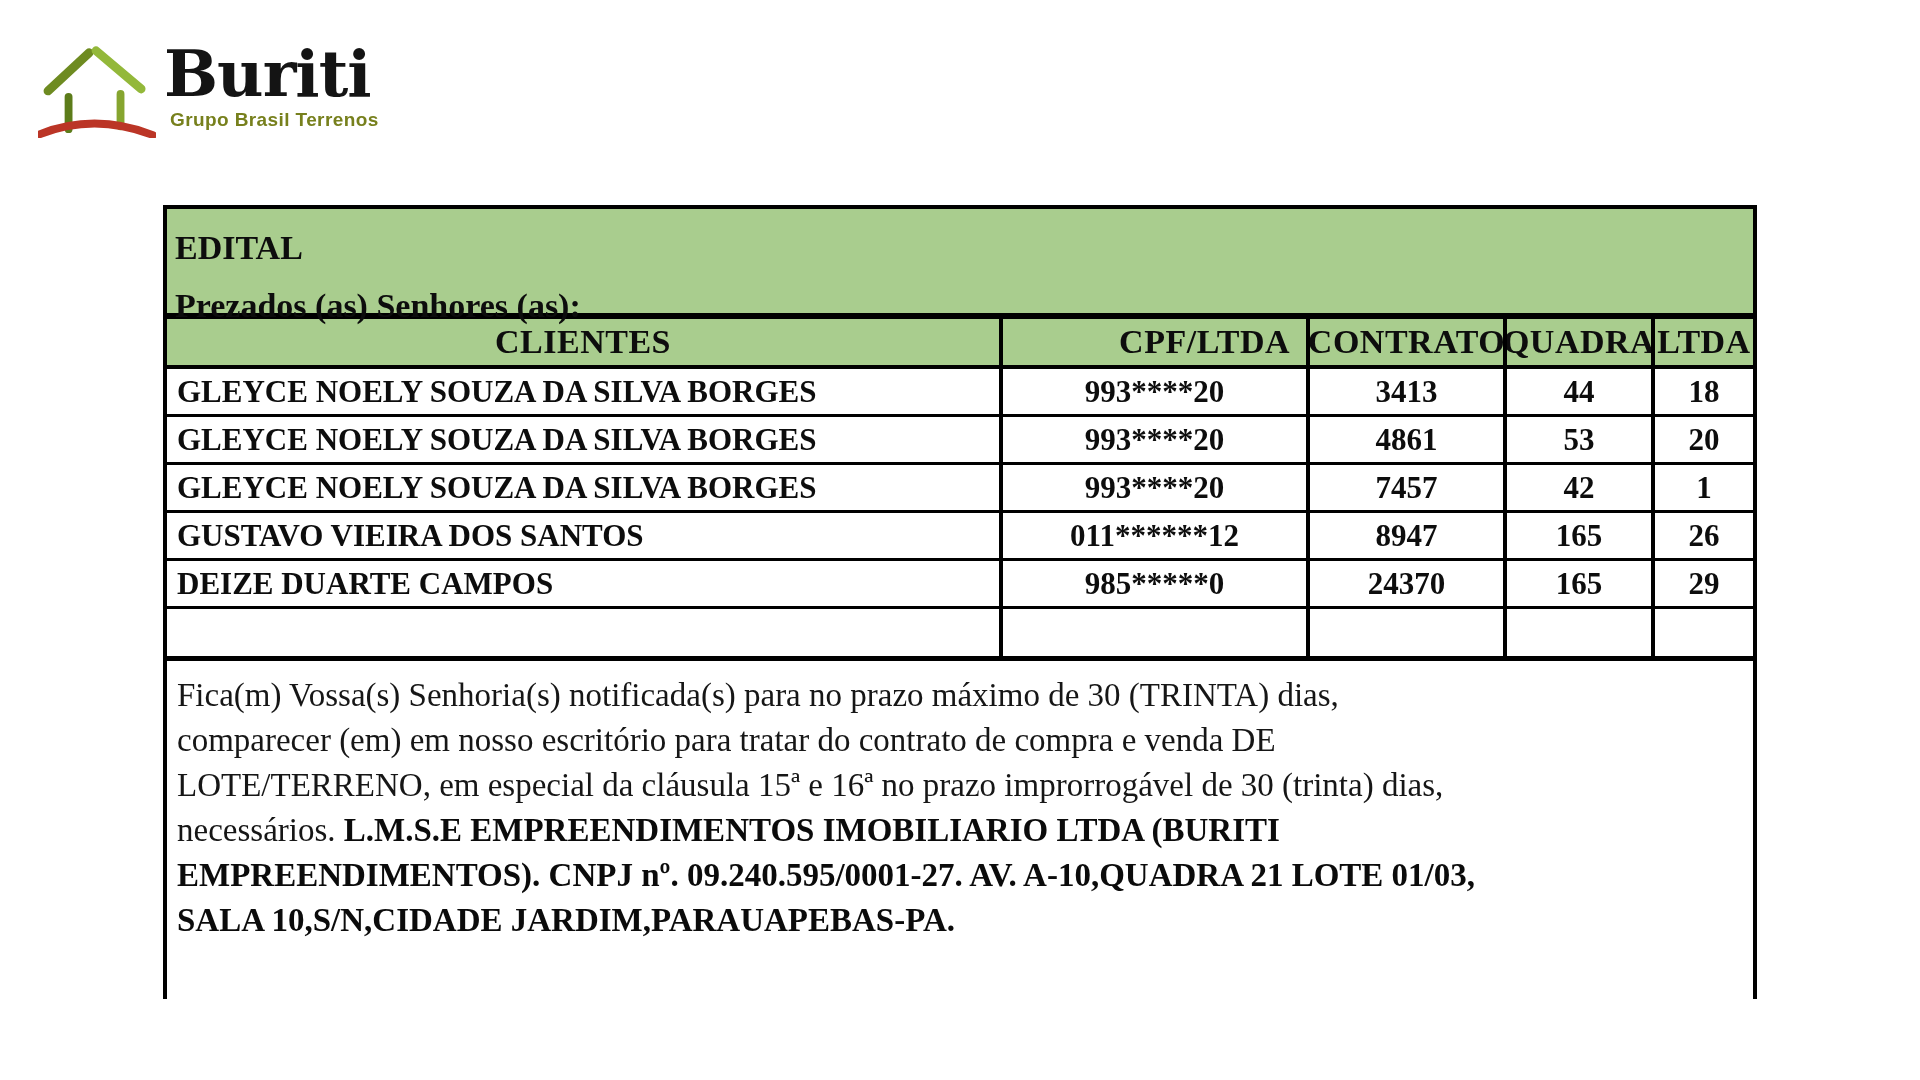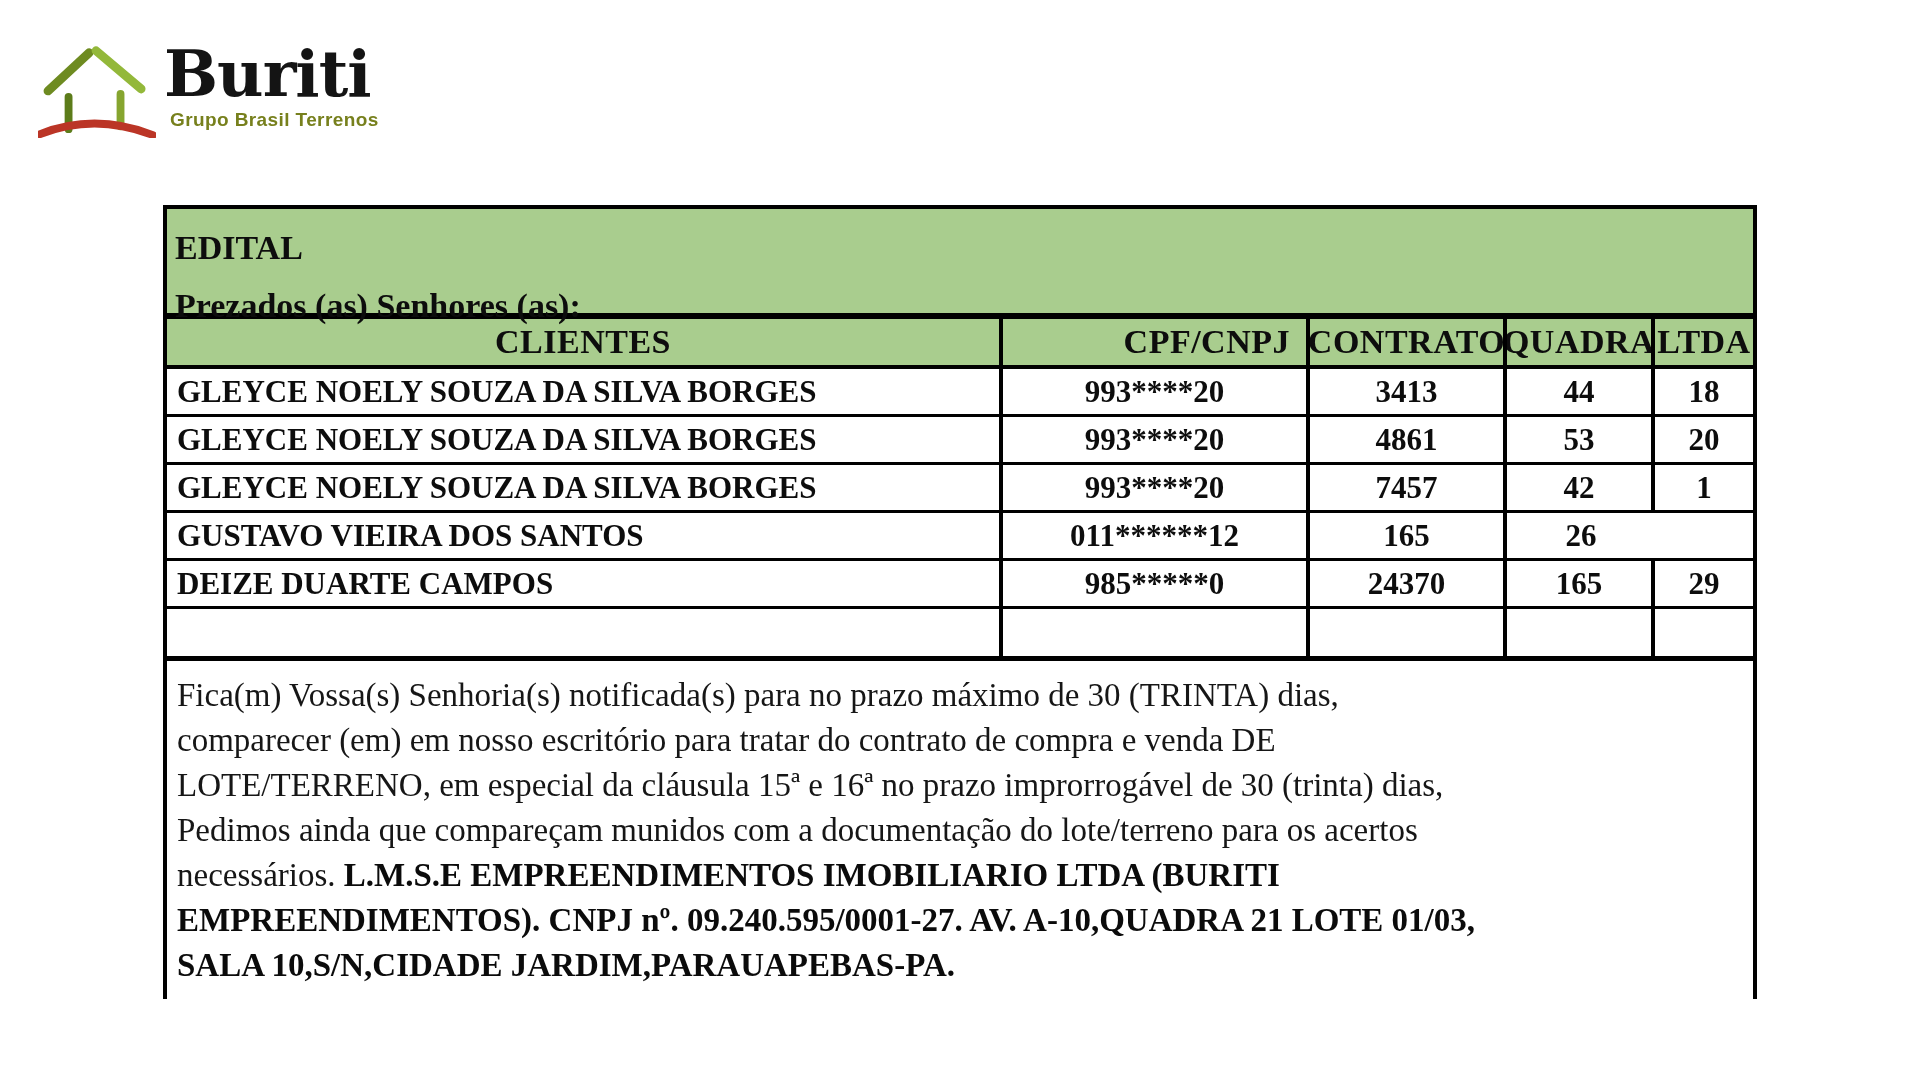--- a/index.html
+++ b/index.html
@@ -80,21 +80,21 @@
 
 <div class="sheet">
 
   <div class="intro">
     <div class="intro-line">EDITAL</div>
     <div class="intro-line">Prezados (as) Senhores (as):</div>
   </div>
 
   <div class="grid hrow">
       <div class="cell hcell c0">CLIENTES</div>
-      <div class="cell hcell c1">CPF/CNPJ</div>
+      <div class="cell hcell c1">CPF/LTDA</div>
       <div class="cell hcell c2">CONTRATO</div>
       <div class="cell hcell c3">QUADRA</div>
       <div class="cell hcell c4">LTDA</div>
     </div>
 
   <div id="tbody">
       <div class="grid drow">
         <div class="cell dcell c0">GLEYCE NOELY SOUZA DA SILVA BORGES</div>
         <div class="cell dcell c1">993****20</div>
         <div class="cell dcell c2">3413</div>
@@ -111,20 +111,21 @@
       <div class="grid drow">
         <div class="cell dcell c0">GLEYCE NOELY SOUZA DA SILVA BORGES</div>
         <div class="cell dcell c1">993****20</div>
         <div class="cell dcell c2">7457</div>
         <div class="cell dcell c3">42</div>
         <div class="cell dcell c4">1</div>
       </div>
       <div class="grid drow">
         <div class="cell dcell c0">GUSTAVO VIEIRA DOS SANTOS</div>
         <div class="cell dcell c1">011******12</div>
+        <div class="cell dcell c2">8947</div>
         <div class="cell dcell c3">165</div>
         <div class="cell dcell c4">26</div>
       </div>
       <div class="grid drow">
         <div class="cell dcell c0">DEIZE DUARTE CAMPOS</div>
         <div class="cell dcell c1">985*****0</div>
         <div class="cell dcell c2">24370</div>
         <div class="cell dcell c3">165</div>
         <div class="cell dcell c4">29</div>
       </div>
@@ -134,19 +135,18 @@
         <div class="cell dcell c2"></div>
         <div class="cell dcell c3"></div>
         <div class="cell dcell c4"></div>
       </div>
     </div>
 
   <div class="para" id="para">
       <div class="pline"><span>Fica(m) Vossa(s) Senhoria(s) notificada(s) para no prazo máximo de 30 (TRINTA) dias,</span><b></b></div>
       <div class="pline"><span>comparecer (em) em nosso escritório para tratar do contrato de compra e venda DE</span><b></b></div>
       <div class="pline"><span>LOTE/TERRENO, em especial da cláusula 15ª e 16ª no prazo improrrogável de 30 (trinta) dias,</span><b></b></div>
-      <div class="pline"><span>Pedimos ainda que compareçam munidos com a documentação do lote/terreno para os acertos</span><b></b></div>
       <div class="pline"><span>necessários. </span><b>L.M.S.E EMPREENDIMENTOS IMOBILIARIO LTDA (BURITI</b></div>
       <div class="pline"><span></span><b>EMPREENDIMENTOS). CNPJ nº. 09.240.595/0001-27. AV. A-10,QUADRA 21 LOTE 01/03,</b></div>
       <div class="pline"><span></span><b>SALA 10,S/N,CIDADE JARDIM,PARAUAPEBAS-PA.</b></div>
     </div>
 
 </div>
 
 </body></html>

